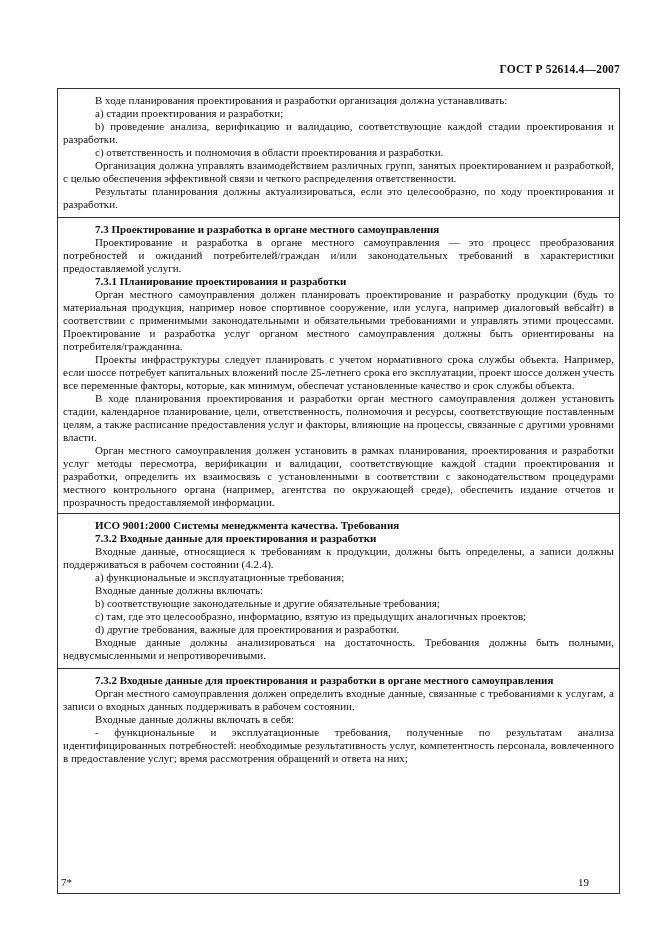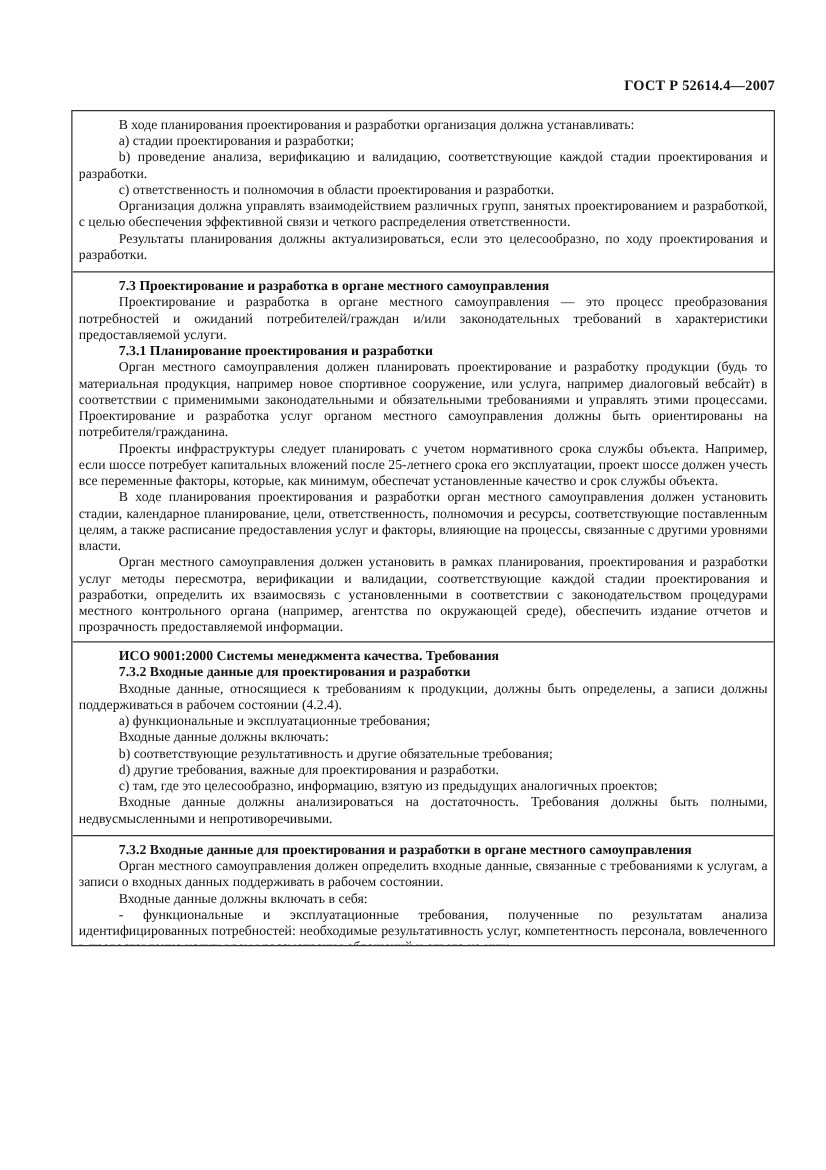--- a/index.html
+++ b/index.html
@@ -23,21 +23,21 @@
     right: 41px;
     font-size: 11.5px;
     font-weight: bold;
     letter-spacing: 0.2px;
   }
   .frame {
     position: absolute;
     left: 57px;
     top: 88px;
     width: 563px;
-    height: 669px;
+    height: 806px;
     border: 1px solid #333333;
     box-sizing: border-box;
     display: flex;
     flex-direction: column;
     overflow: hidden;
   }
   .qbox {
     padding: 5px 5px 6px 5px;
   }
   .qbox-top {
@@ -96,23 +96,23 @@
       <p class="para">В ходе планирования проектирования и разработки орган местного самоуправления должен установить стадии, календарное планирование, цели, ответственность, полномочия и ресурсы, соответствующие поставленным целям, а также расписание предоставления услуг и факторы, влияющие на процессы, связанные с другими уровнями власти.</p>
       <p class="para">Орган местного самоуправления должен установить в рамках планирования, проектирования и разработки услуг методы пересмотра, верификации и валидации, соответствующие каждой стадии проектирования и разработки, определить их взаимосвязь с установленными в соответствии с законодательством процедурами местного контрольного органа (например, агентства по окружающей среде), обеспечить издание отчетов и прозрачность предоставляемой информации.</p>
     </div>
 
     <div class="qbox qbox-mid">
       <p class="para bold">ИСО 9001:2000 Системы менеджмента качества. Требования</p>
       <p class="para bold">7.3.2 Входные данные для проектирования и разработки</p>
       <p class="para">Входные данные, относящиеся к требованиям к продукции, должны быть определены, а записи должны поддерживаться в рабочем состоянии (4.2.4).</p>
       <p class="para">a) функциональные и эксплуатационные требования;</p>
       <p class="para">Входные данные должны включать:</p>
-      <p class="para">b) соответствующие результативность и другие обязательные требования;</p>
+      <p class="para">b) соответствующие законодательные и другие обязательные требования;</p>
+      <p class="para">c) там, где это целесообразно, информацию, взятую из предыдущих аналогичных проектов;</p>
       <p class="para">d) другие требования, важные для проектирования и разработки.</p>
-      <p class="para">c) там, где это целесообразно, информацию, взятую из предыдущих аналогичных проектов;</p>
       <p class="para">Входные данные должны анализироваться на достаточность. Требования должны быть полными, недвусмысленными и непротиворечивыми.</p>
     </div>
 
     <div class="body-block">
       <p class="para bold">7.3.2 Входные данные для проектирования и разработки в органе местного самоуправления</p>
       <p class="para">Орган местного самоуправления должен определить входные данные, связанные с требованиями к услугам, а записи о входных данных поддерживать в рабочем состоянии.</p>
       <p class="para">Входные данные должны включать в себя:</p>
       <p class="para">- функциональные и эксплуатационные требования, полученные по результатам анализа идентифицированных потребностей: необходимые результативность услуг, компетентность персонала, вовлеченного в предоставление услуг; время рассмотрения обращений и ответа на них;</p>
     </div>
 

